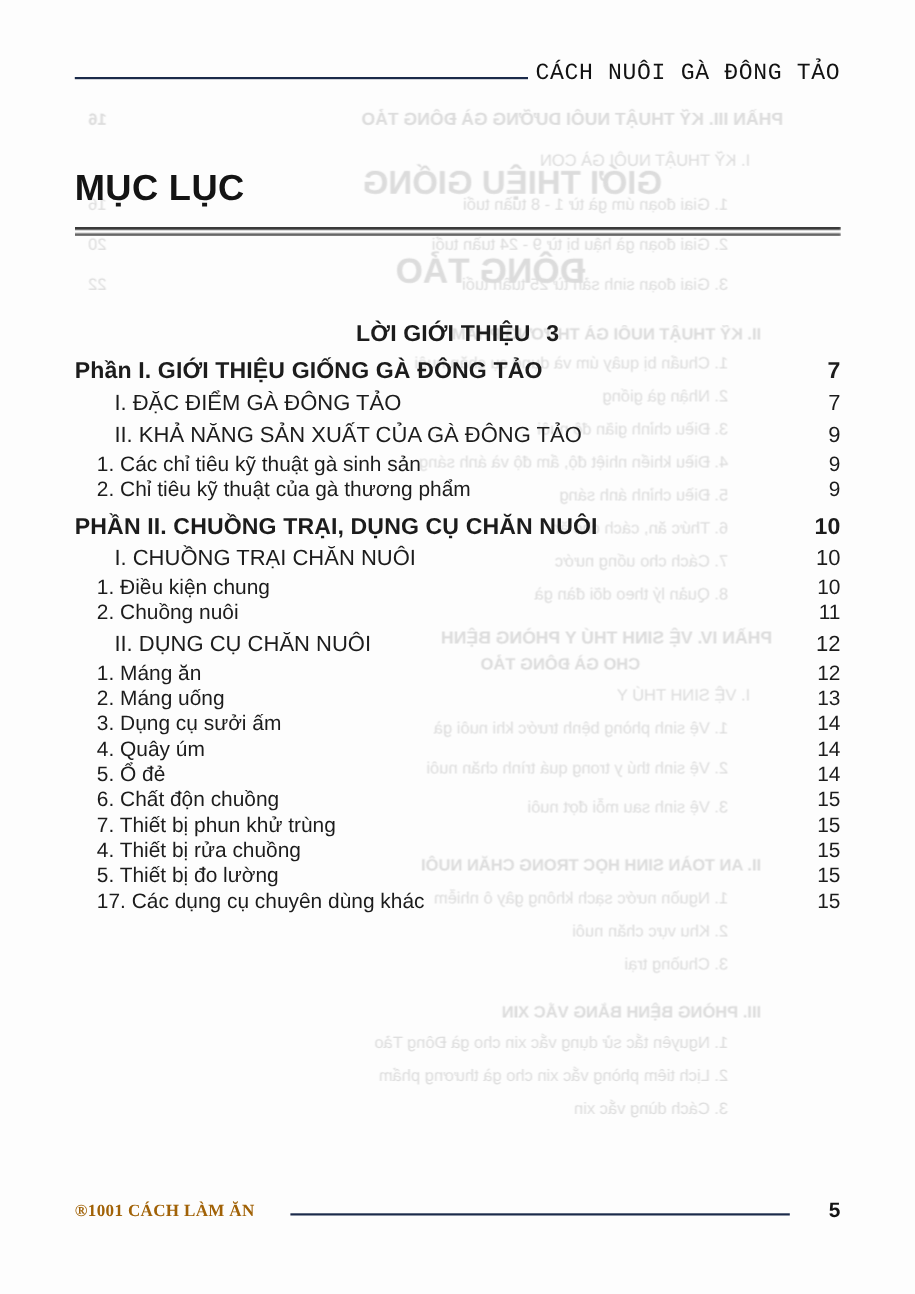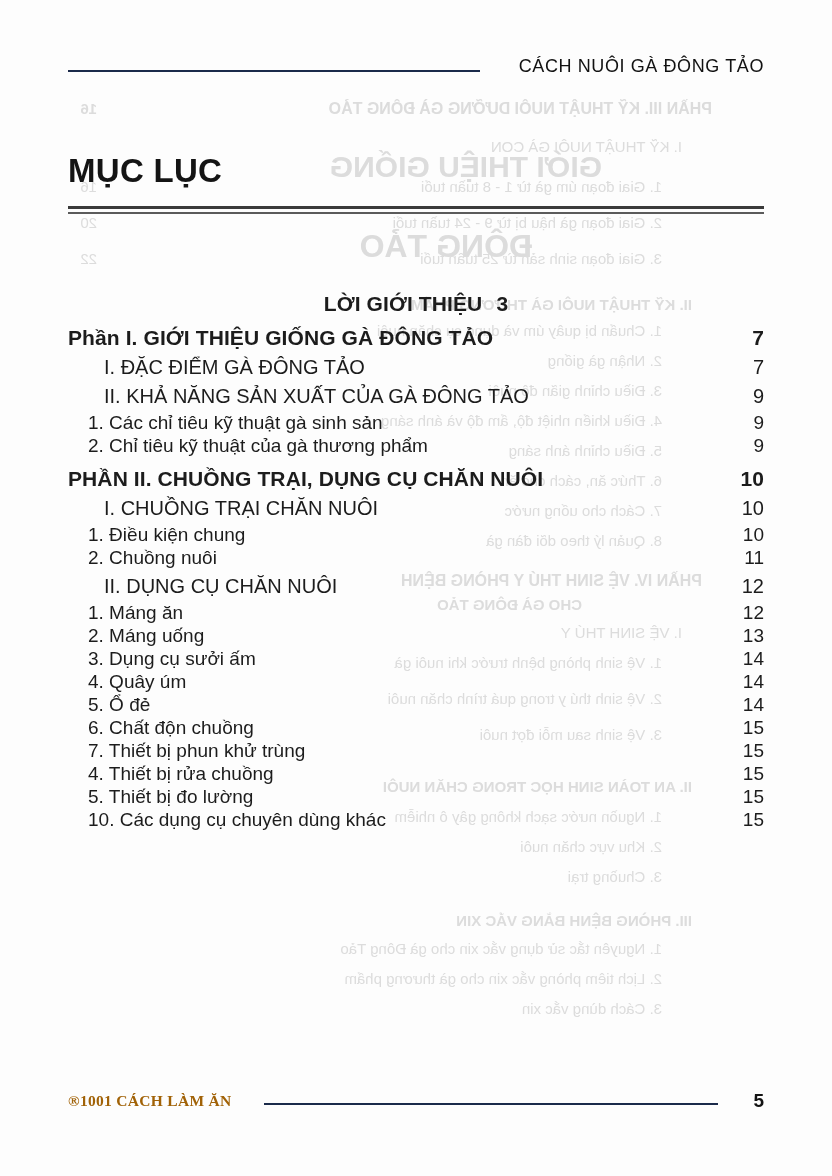--- a/index.html
+++ b/index.html
@@ -48,22 +48,22 @@
     position: absolute;
     top: 18px;
     left: 0;
     width: 412px;
     border-top: 2px solid #1b2a4a;
   }
   .header-title {
     position: absolute;
     right: 0;
     top: 4px;
-    font-family: Liberation Sans, sans-serif;
-    font-size: 18px;
+    font-family: Liberation Mono, monospace;
+    font-size: 21px;
     letter-spacing: .6px;
     color: #121212;
     font-weight: 400;
   }
 
   
   .toc-title {
     position: absolute;
     top: 152px;
     left: 68px;
@@ -294,21 +294,21 @@
       </div>
       <div class="row lv-h3">
         <span class="label">4. Thiết bị rửa chuồng</span>
         <span class="page-no">15</span>
       </div>
       <div class="row lv-h3">
         <span class="label">5. Thiết bị đo lường</span>
         <span class="page-no">15</span>
       </div>
       <div class="row lv-h3">
-        <span class="label">10. Các dụng cụ chuyên dùng khác</span>
+        <span class="label">17. Các dụng cụ chuyên dùng khác</span>
         <span class="page-no">15</span>
       </div>
     </div>
 
   <div class="footer">
     <div class="footer-brand">®1001 CÁCH LÀM ĂN</div>
     <div class="footer-rule"></div>
     <div class="footer-page">5</div>
   </div>
 

